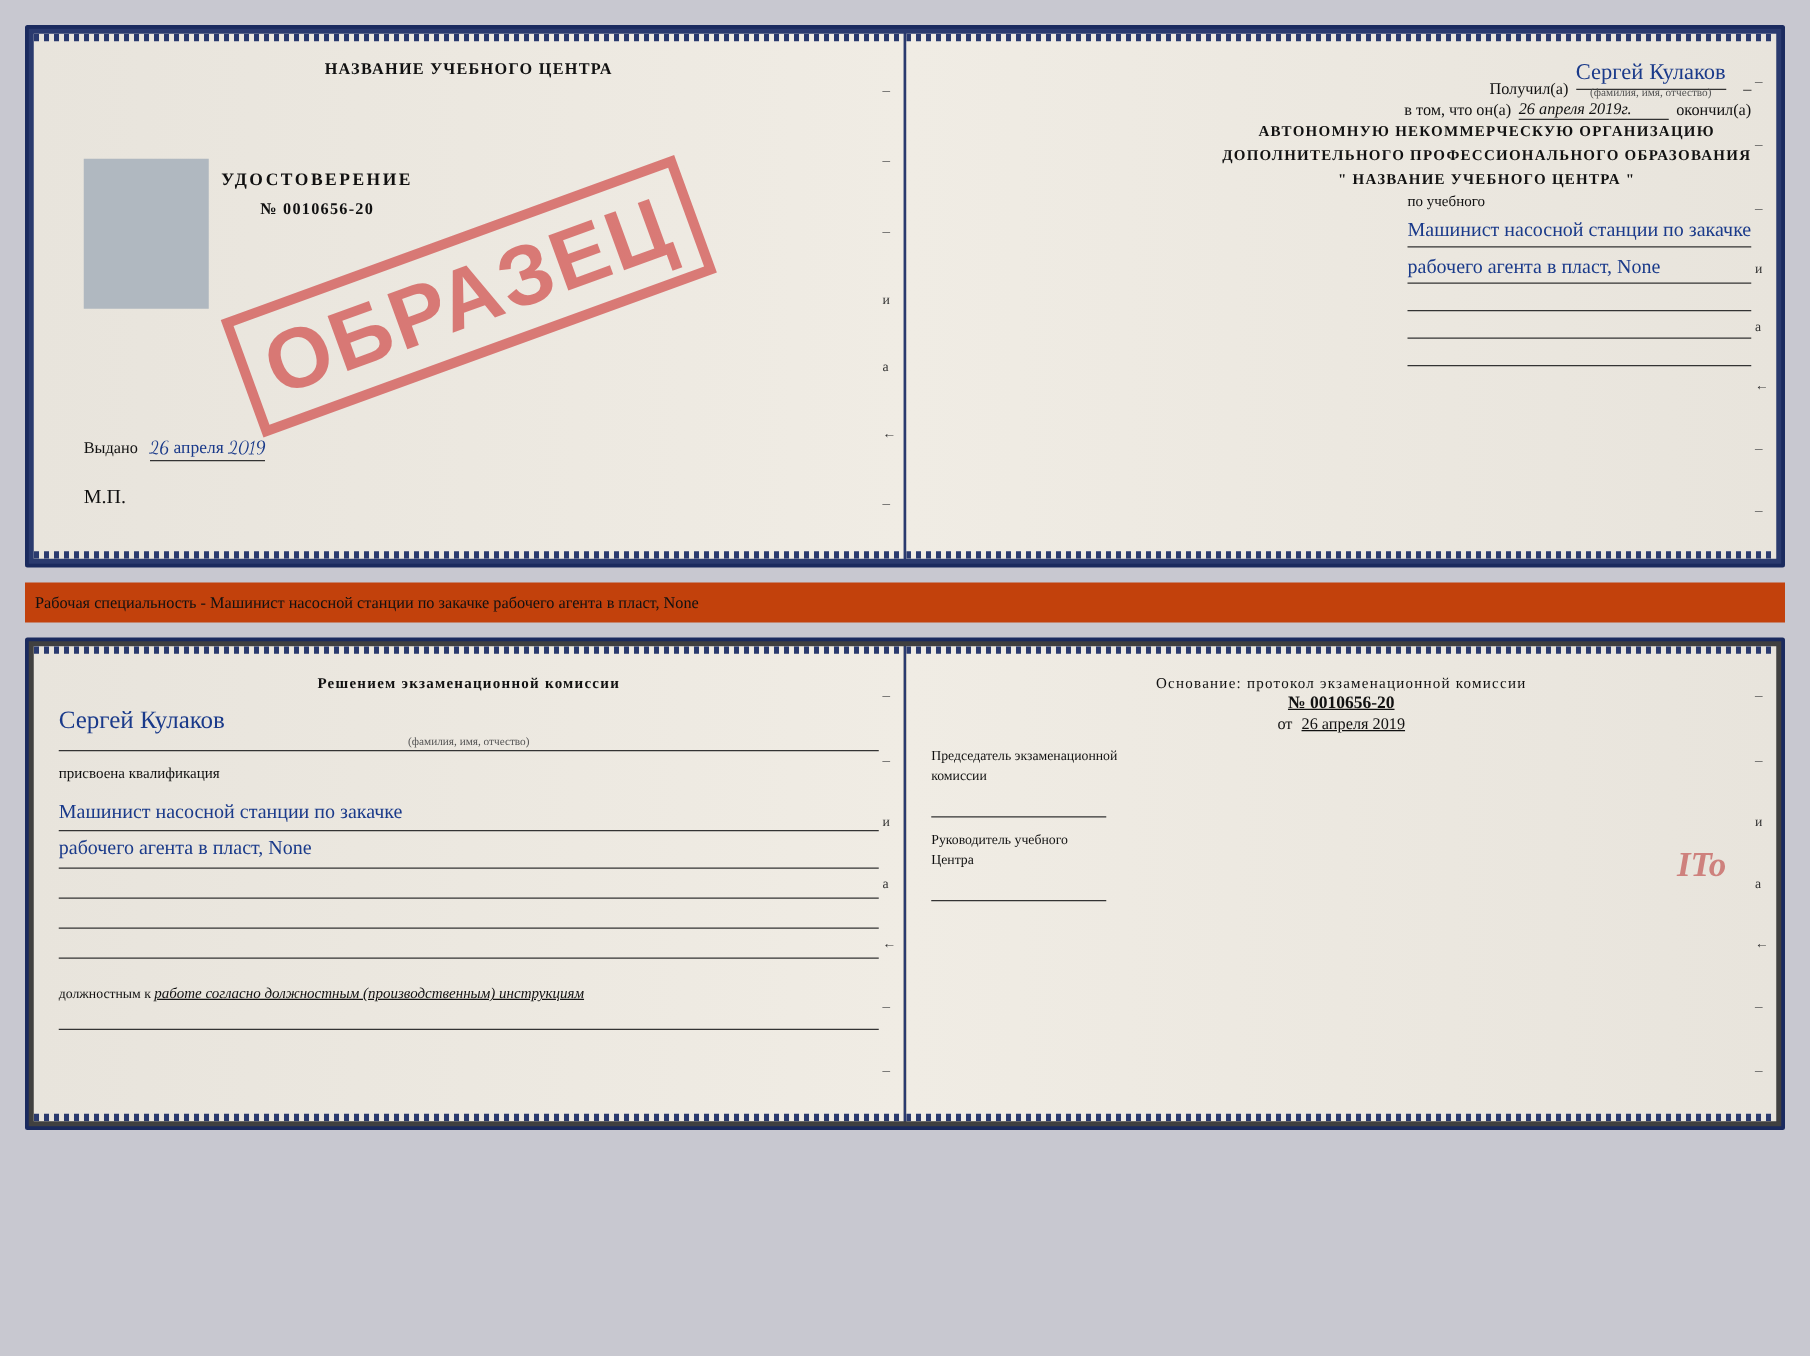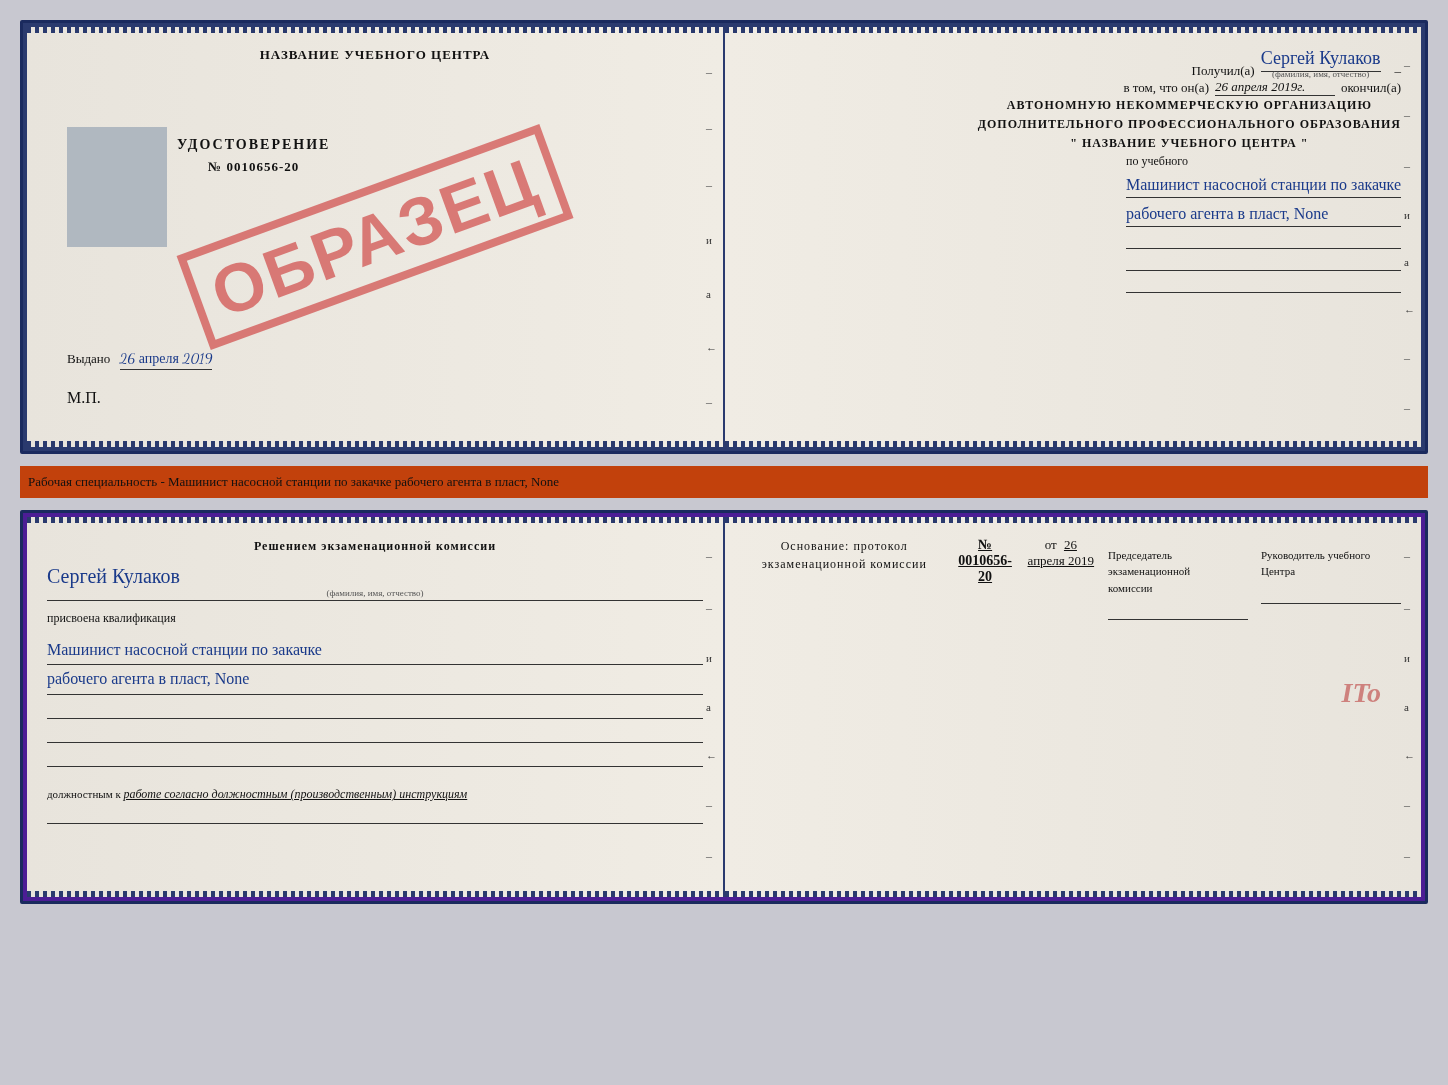--- a/index.html
+++ b/index.html
@@ -203,21 +203,21 @@
     .below-spread {
       font-size: 13px;
       color: #111;
       padding: 6px 8px;
       line-height: 1.5;
       background: #c2410c;
     }
 
     .bottom-spread {
       display: flex;
-      background: #4c1d95;
+      background: #404040;
       border: 3px solid #1a2a5e;
       padding: 4px;
       border-radius: 2px;
     }
 
     .bottom-spread .doc-page {
       min-height: 380px;
     }
 
     
@@ -269,22 +269,22 @@
     }
 
     .dopuskaetsya-handwritten {
       font-style: italic;
       font-size: 12px;
     }
 
     
     .bottom-right {
       display: flex;
-      flex-direction: row;
-      gap: 13px;
+      flex-direction: column;
+      gap: 0;
     }
 
     .osnovanie-title {
       font-size: 12px;
       letter-spacing: 1px;
       color: #111;
       text-align: center;
       line-height: 1.5;
     }
 

